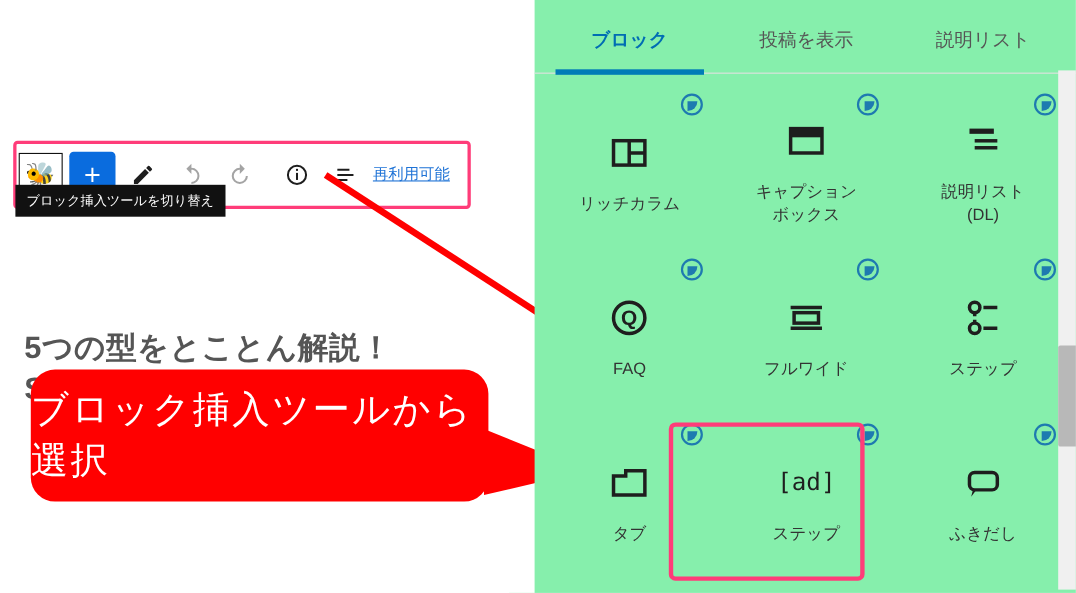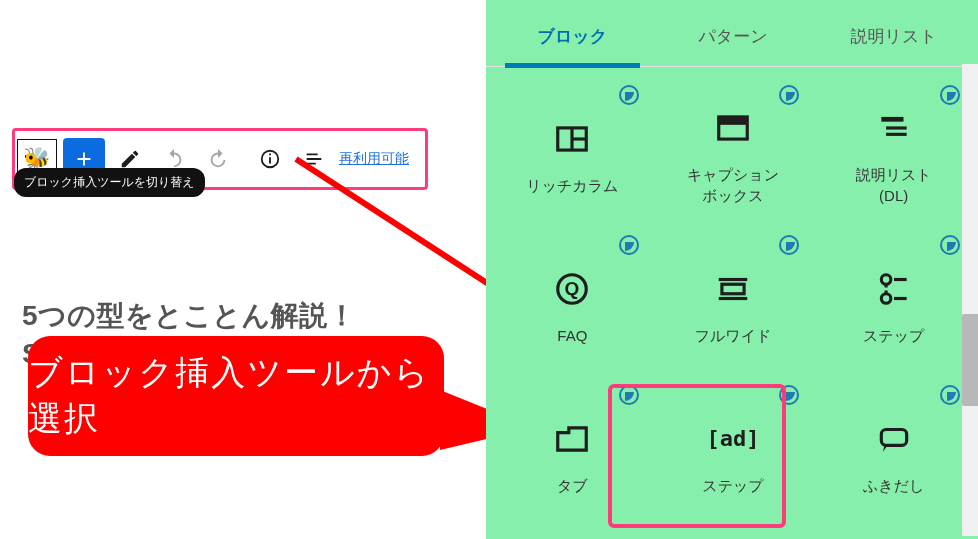--- a/index.html
+++ b/index.html
@@ -60,21 +60,21 @@
   }
 
   .tooltip {
     position: absolute;
     left: 14px;
     top: 168px;
     background: #111;
     color: #fff;
     font-size: 12px;
     padding: 6px 10px;
-    border-radius: 12px;
+    border-radius: 0;
     white-space: nowrap;
   }
 
   .post-title {
     font-size: 28px;
     color: #555;
     font-weight: 600;
     margin-top: 103px;
     padding: 4px 10px 20px 10px;
     letter-spacing: 0.5px;
@@ -208,21 +208,21 @@
   }
   .swell-badge::after {
     content: "";
     width: 9px; height: 9px;
     background: #1e7ab0;
     border-radius: 0 0 10px 0;
     transform: translate(1px,1px);
   }
   .ad-glyph {
     font-family: ui-monospace, Menlo, monospace;
-    font-weight: 700;
+    font-weight: 400;
     font-size: 22px;
     color: #1e1e1e;
   }
 
   
   .highlight-adtag {
     position: absolute;
     left: 608px;
     top: 384px;
     width: 178px;
@@ -302,21 +302,21 @@
   <span>ブロック挿入ツールから選択</span>
 </div>
 <div class="callout-tail"></div>
 
 <div class="arrow-line"></div>
 <div class="arrow-head"></div>
 
 <div class="inserter">
   <div class="tabs">
     <div class="tab active">ブロック</div>
-    <div class="tab">パターン</div>
+    <div class="tab">投稿を表示</div>
     <div class="tab">説明リスト</div>
   </div>
   <div class="tab-underline"></div>
 
   <div class="grid">
 
     <div class="row">
       <div class="cell">
         <span class="swell-badge"></span>
         <div class="cell-icon">

